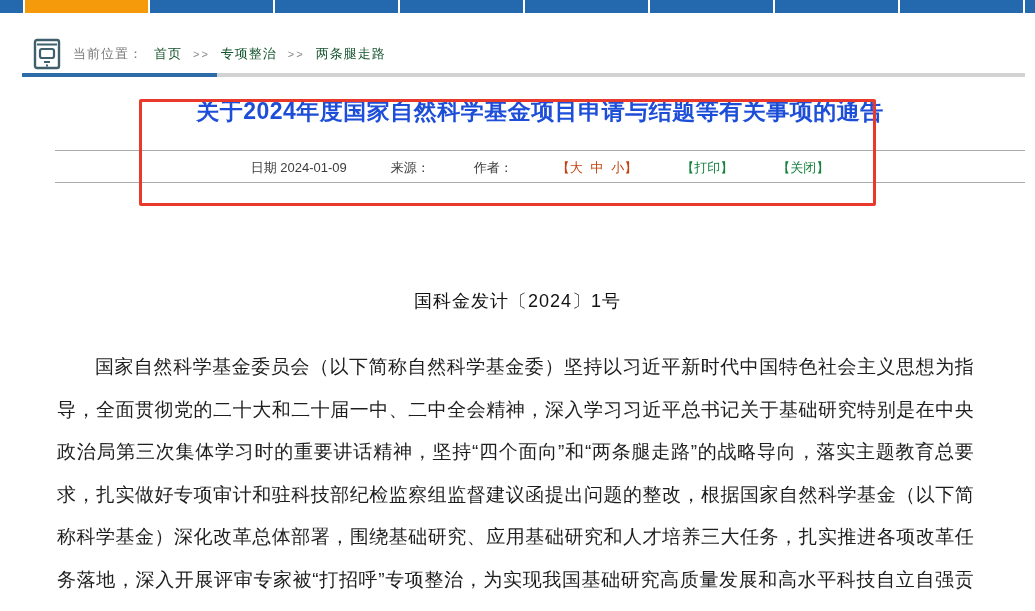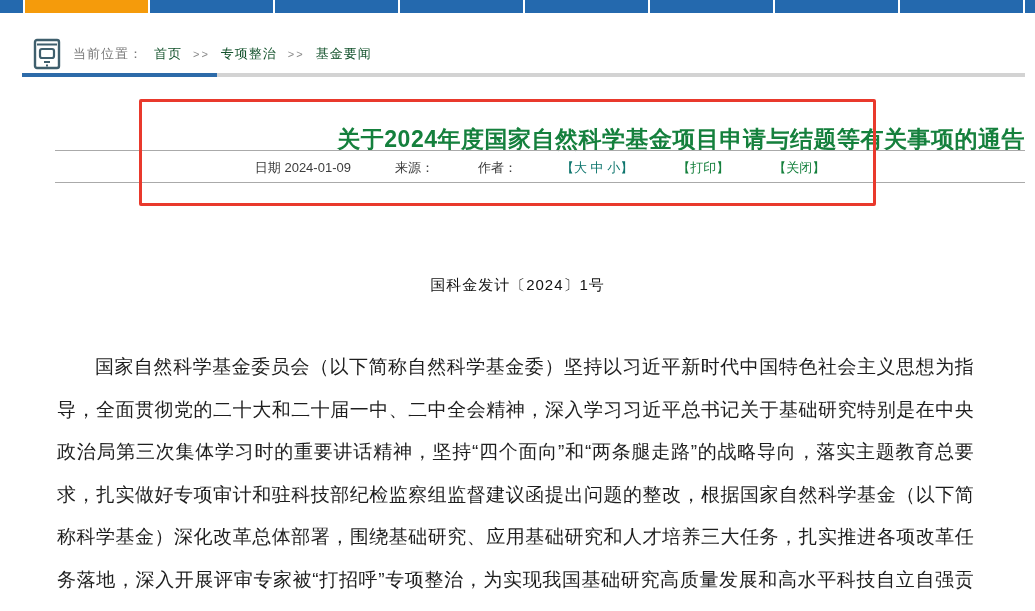--- a/index.html
+++ b/index.html
@@ -19,38 +19,38 @@
   .crumb-icon{width:28px;height:32px;margin-right:12px;}
   .crumbs{display:flex;align-items:center;gap:11px;font-size:13px;color:#787878;letter-spacing:1px;}
   .crumbs .sep{font-size:11px;color:#8a8a8a;letter-spacing:2px;}
   .crumbs a{color:#14532d;text-decoration:none;cursor:pointer;}
 
   
   .rule-blue{position:absolute;top:73px;left:22px;width:195px;height:4px;background:#2d6ba9;}
   .rule-gray{position:absolute;top:73px;left:217px;width:808px;height:4px;background:#d3d3d3;}
 
   
-  .title{position:absolute;top:124px;left:55px;width:970px;text-align:right;
-         font-size:23px;font-weight:700;color:#15803d;letter-spacing:0.5px;}
+  .title{position:absolute;top:96px;left:55px;width:970px;text-align:center;
+         font-size:23px;font-weight:700;color:#1d4ed8;letter-spacing:0.5px;}
   .hline{position:absolute;left:55px;width:970px;height:0;border-top:1px solid #aaaaaa;}
   .hline.one{top:150px;}
   .hline.two{top:182px;}
   .meta{position:absolute;top:157px;left:55px;width:970px;height:22px;
         display:flex;justify-content:center;align-items:center;gap:44px;
         font-size:13px;color:#3c3c3c;}
-  .meta .ctrl-gray{color:#0f766e;cursor:pointer;}
+  .meta .ctrl-gray{color:#c2410c;cursor:pointer;font-family:Liberation Mono, monospace;}
   .meta .ctrl-dark{color:#15803d;cursor:pointer;}
 
   
   .red-box{position:absolute;left:139px;top:99px;width:731px;height:101px;
            border:3px solid #e9392c;border-radius:2px;z-index:6;pointer-events:none;}
 
   
-  .doc-number{position:absolute;top:276px;left:0;width:1035px;text-align:center;
-              font-size:15px;color:#111111;letter-spacing:1px;}
+  .doc-number{position:absolute;top:289px;left:0;width:1035px;text-align:center;
+              font-size:18px;color:#111111;letter-spacing:1px;}
   .body-text{position:absolute;top:346px;left:57px;width:917px;
              font-size:19px;line-height:42.6px;color:#1e1e1e;
              text-align:justify;text-indent:2em;letter-spacing:0.3px;}
 </style>
 </head>
 <body>
 
 <div id="page">
 
   <div class="topnav">
@@ -73,21 +73,21 @@
       <rect x="7" y="11" width="14" height="9" rx="2" fill="none" stroke="#3f5f6d" stroke-width="2.2"></rect>
       <line x1="11" y1="24" x2="17" y2="24" stroke="#3f5f6d" stroke-width="2"></line>
       <line x1="13" y1="27.5" x2="15" y2="27.5" stroke="#3f5f6d" stroke-width="2"></line>
     </svg>
     <div class="crumbs">
       <span>当前位置：</span>
       <a>首页</a>
       <span class="sep">&gt;&gt;</span>
       <a>专项整治</a>
       <span class="sep">&gt;&gt;</span>
-      <a>基金要闻</a>
+      <a>两条腿走路</a>
     </div>
   </div>
 
   <div class="rule-blue"></div>
   <div class="rule-gray"></div>
 
   <div class="red-box"></div>
 
   <div class="title">关于2024年度国家自然科学基金项目申请与结题等有关事项的通告</div>
   <div class="hline one"></div>

